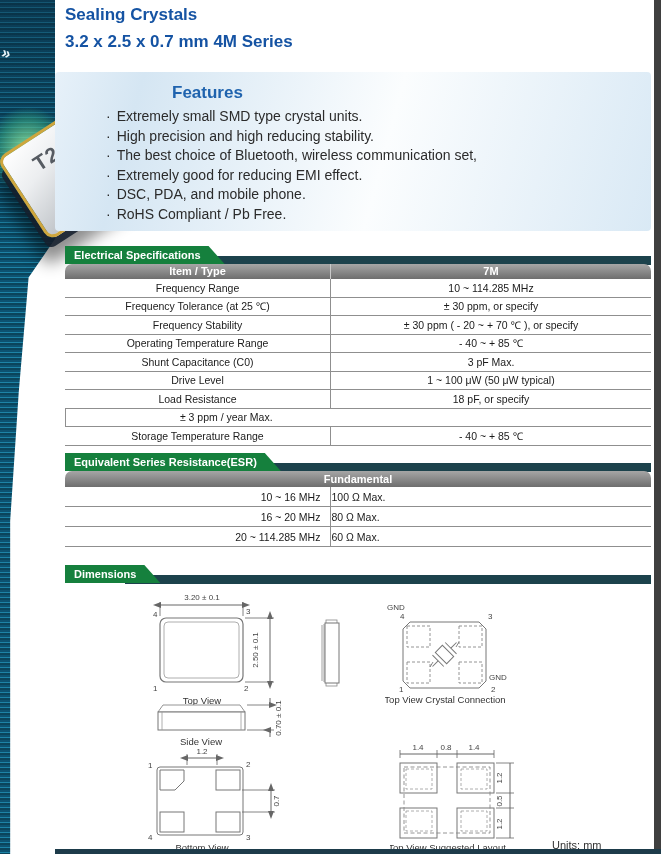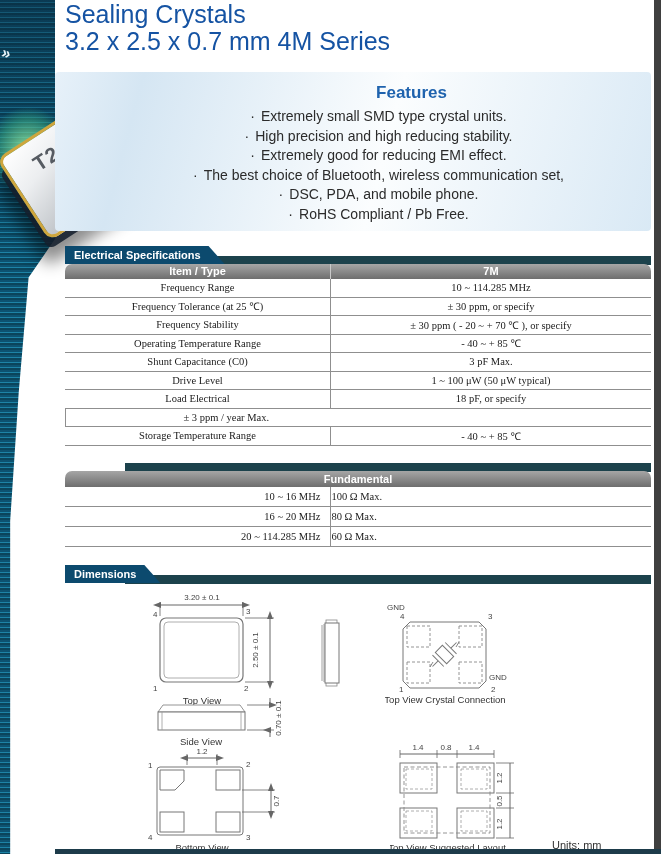--- a/index.html
+++ b/index.html
@@ -21,46 +21,46 @@
   .crystal{position:absolute;left:12px;top:22px;width:130px;height:92px;border-radius:10px;
     transform:rotate(-33deg);
     background:linear-gradient(160deg,#ffffff 0%,#eceef0 30%,#c4c8cc 65%,#8d949b 100%);
     border:3px solid #cfa63d;
     box-shadow:-8px 10px 0 -3px rgba(22,32,46,.88), -16px 20px 16px rgba(0,0,0,.45);}
   .crystal .l1{margin:12px 0 0 26px;font-size:21px;font-weight:bold;color:#565b62;letter-spacing:1px;}
   .crystal .l2{margin:1px 0 0 46px;font-size:21px;font-weight:bold;color:#565b62;letter-spacing:1px;}
   .crystal .sq{font-size:15px;color:#6a7077;}
 
   
-  .title{position:absolute;left:65px;top:1px;color:#1553a3;font-weight:normal;
-    font-size:25px;line-height:27px;letter-spacing:0px;}
+  .title{position:absolute;left:65px;top:1px;color:#1553a3;font-weight:bold;
+    font-size:17px;line-height:27px;letter-spacing:0px;}
 
   
   .features{position:absolute;left:55px;top:72px;width:596px;height:159px;border-radius:4px;
-    background:linear-gradient(105deg,#e7f1f9 0%,#d5e6f3 14%,#fbfdfe 55%,#d9e9f5 100%);text-align:center;}
+    background:linear-gradient(105deg,#e7f1f9 0%,#d5e6f3 14%,#fbfdfe 55%,#d9e9f5 100%);}
   .features h2{margin:11px 0 4px 117px;font-size:17px;font-weight:bold;color:#1f63ae;}
   .feat-item{margin-left:51px;font-size:14px;line-height:19.5px;color:#2b2b2b;}
   .feat-item .b{margin-right:6px;}
 
   
   .banner{position:absolute;left:65px;width:586px;height:18px;}
   .banner-bar{position:absolute;left:60px;right:0;bottom:-1px;height:9px;background:#1c424c;}
-  .banner-label{position:absolute;left:0;top:0;height:18px;line-height:18px;background:#0c4a6e;
+  .banner-label{position:absolute;left:0;top:0;height:18px;line-height:18px;background:#15803d;
     color:#fff;font-size:11px;font-weight:bold;padding:0 24px 0 9px;
     clip-path:polygon(0 0,calc(100% - 16px) 0,100% 100%,0 100%);}
 
   
   .tbl{position:absolute;left:65px;width:586px;}
   .thead{display:flex;background:linear-gradient(#a6a6a6,#6e6e6e);border-radius:7px 7px 0 0;
     color:#fff;font-size:11px;font-weight:bold;}
   .thead>div{text-align:center;}
   .th-item{width:45.3%;}
   .th-val{width:54.7%;border-left:1px solid #c9c9c9;}
   .trow{display:flex;border-bottom:1px solid #8f8f8f;font-size:10.5px;color:#1a1a1a;}
-  .trow>div{display:flex;align-items:center;justify-content:center;font-family:Liberation Serif, serif;}
+  .trow>div{display:flex;align-items:center;justify-content:center;}
   .td-item{width:45.3%;}
   .td-val{width:54.7%;border-left:1px solid #8f8f8f;}
   .esr .td-item{justify-content:flex-end;padding-right:10px;box-sizing:border-box;}
   .esr .td-val{justify-content:flex-start;padding-left:0;box-sizing:border-box;}
 
   
   svg text{font-family:"Liberation Sans",sans-serif;fill:#444;}
   .dim{font-size:8px;}
   .pin{font-size:8px;}
   .cap{font-size:9.5px;fill:#333;}
@@ -86,22 +86,22 @@
 
   <div class="title">
     <div>Sealing Crystals</div>
     <div>3.2 x 2.5 x 0.7 mm 4M Series</div>
   </div>
 
   <div class="features">
     <h2>Features</h2>
     <div class="feat-item"><span class="b">·</span><span>Extremely small SMD type crystal units.</span></div>
     <div class="feat-item"><span class="b">·</span><span>High precision and high reducing stability.</span></div>
+    <div class="feat-item"><span class="b">·</span><span>The best choice of Bluetooth, wireless communication set,</span></div>
     <div class="feat-item"><span class="b">·</span><span>Extremely good for reducing EMI effect.</span></div>
-    <div class="feat-item"><span class="b">·</span><span>The best choice of Bluetooth, wireless communication set,</span></div>
     <div class="feat-item"><span class="b">·</span><span>DSC, PDA, and mobile phone.</span></div>
     <div class="feat-item"><span class="b">·</span><span>RoHS Compliant / Pb Free.</span></div>
   </div>
 
   <div class="banner" style="top:246px">
     <div class="banner-bar"></div>
     <div class="banner-label">Electrical Specifications</div>
   </div>
 
   <div class="tbl" style="top:264px">
@@ -127,34 +127,35 @@
     </div>
     <div class="trow" style="height:17.5px">
       <div class="td-item">Shunt Capacitance (C0)</div>
       <div class="td-val">3 pF Max.</div>
     </div>
     <div class="trow" style="height:17.5px">
       <div class="td-item">Drive Level</div>
       <div class="td-val">1 ~ 100 μW (50 μW typical)</div>
     </div>
     <div class="trow" style="height:17.5px">
-      <div class="td-item">Load Electrical</div>
+      <div class="td-item">Load Resistance</div>
       <div class="td-val">18 pF, or specify</div>
     </div>
     <div class="trow" style="height:17.5px">
       <div class="td-val">± 3 ppm / year Max.</div>
     </div>
     <div class="trow" style="height:17.5px">
       <div class="td-item">Storage Temperature Range</div>
       <div class="td-val">- 40 ~ + 85 ℃</div>
     </div>
   </div>
 
   <div class="banner" style="top:453px">
     <div class="banner-bar"></div>
+    <div class="banner-label">Equivalent Series Resistance(ESR)</div>
   </div>
 
   <div class="tbl esr" style="top:471px">
     <div class="thead" style="height:16px;line-height:16px;justify-content:center">
       <div>Fundamental</div>
     </div>
     <div class="trow" style="height:19px">
       <div class="td-item">10 ~ 16 MHz</div>
       <div class="td-val">100 Ω Max.</div>
     </div>

